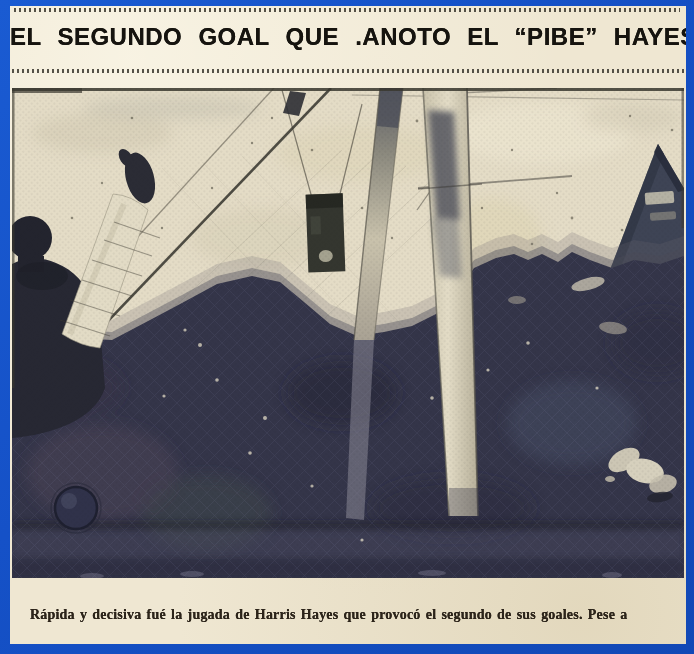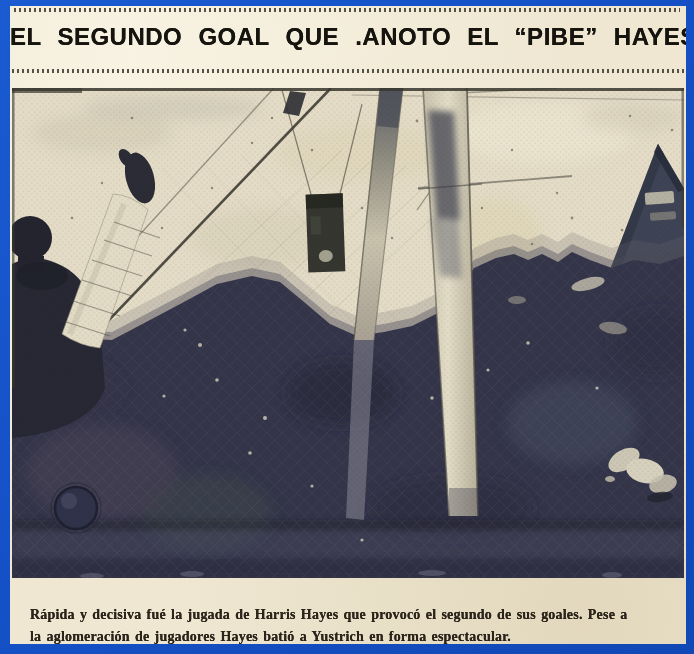--- a/index.html
+++ b/index.html
@@ -264,17 +264,16 @@
           <rect x="0" y="0" width="2.5" height="300" fill="#3a382f" opacity=".6"></rect>
           <rect x="669.5" y="0" width="2.5" height="140" fill="#3a382f" opacity=".55"></rect>
         </g>
 
         <rect width="672" height="490" fill="url(#ht)" opacity=".1"></rect>
       </svg>
     </figure>
 
     <p class="caption">
       <span>Rápida y decisiva fué la jugada de Harris Hayes que provocó el segundo de sus goales. Pese a</span><br>
-      <span>la aglomeración de jugadores Hayes batió a Yustrich en forma espectacular.</span>
     </p>
 
   </div>
 </div>
 
 </body></html>

